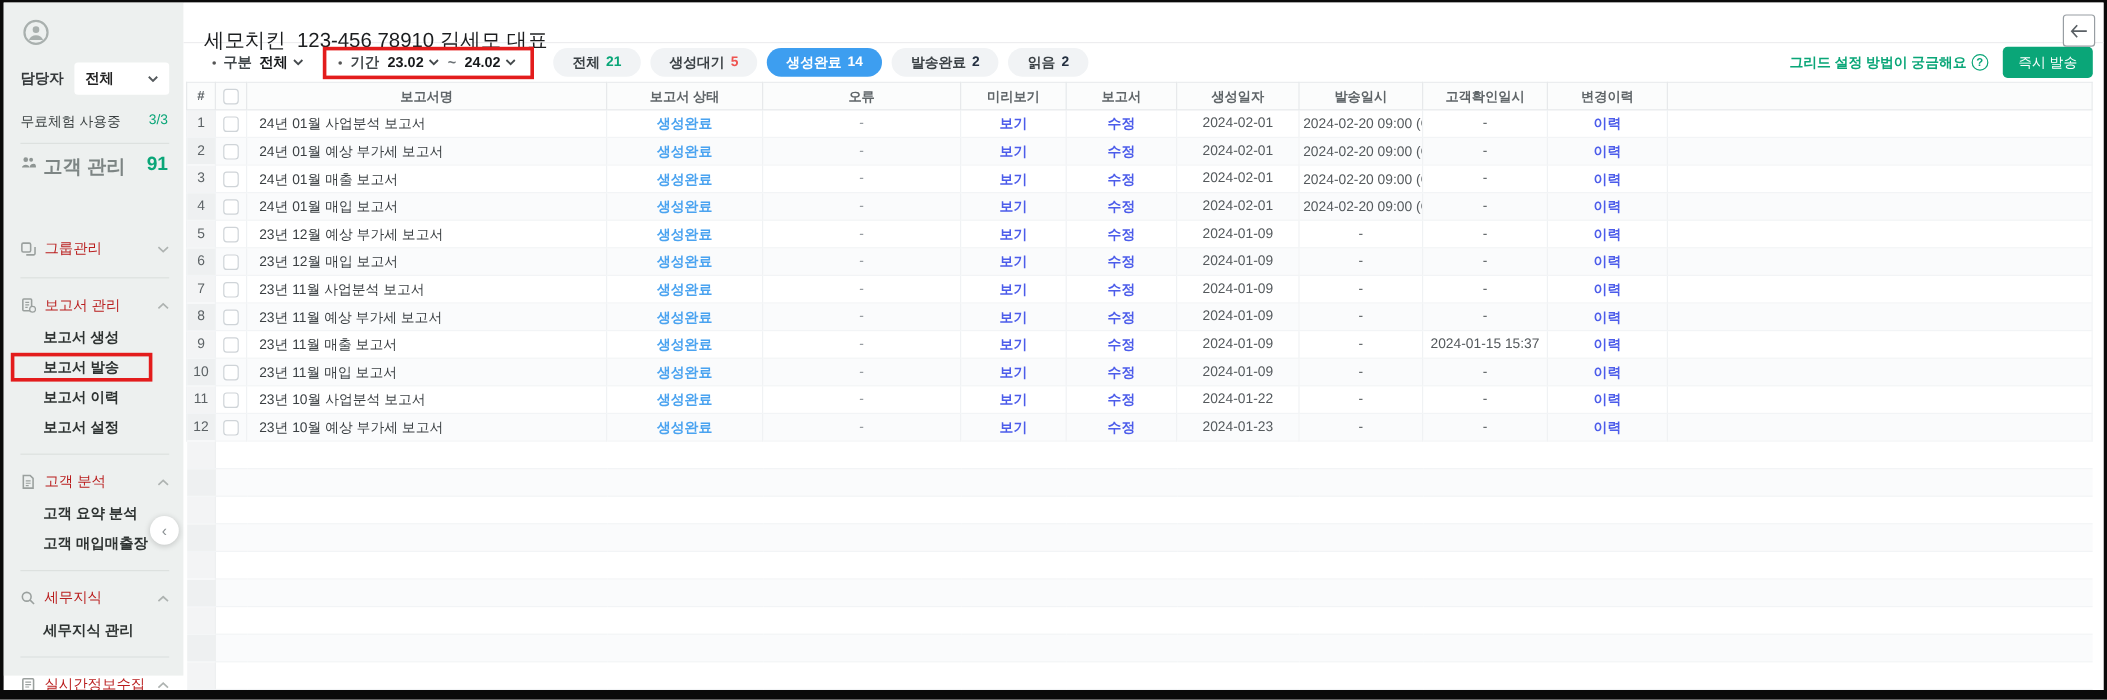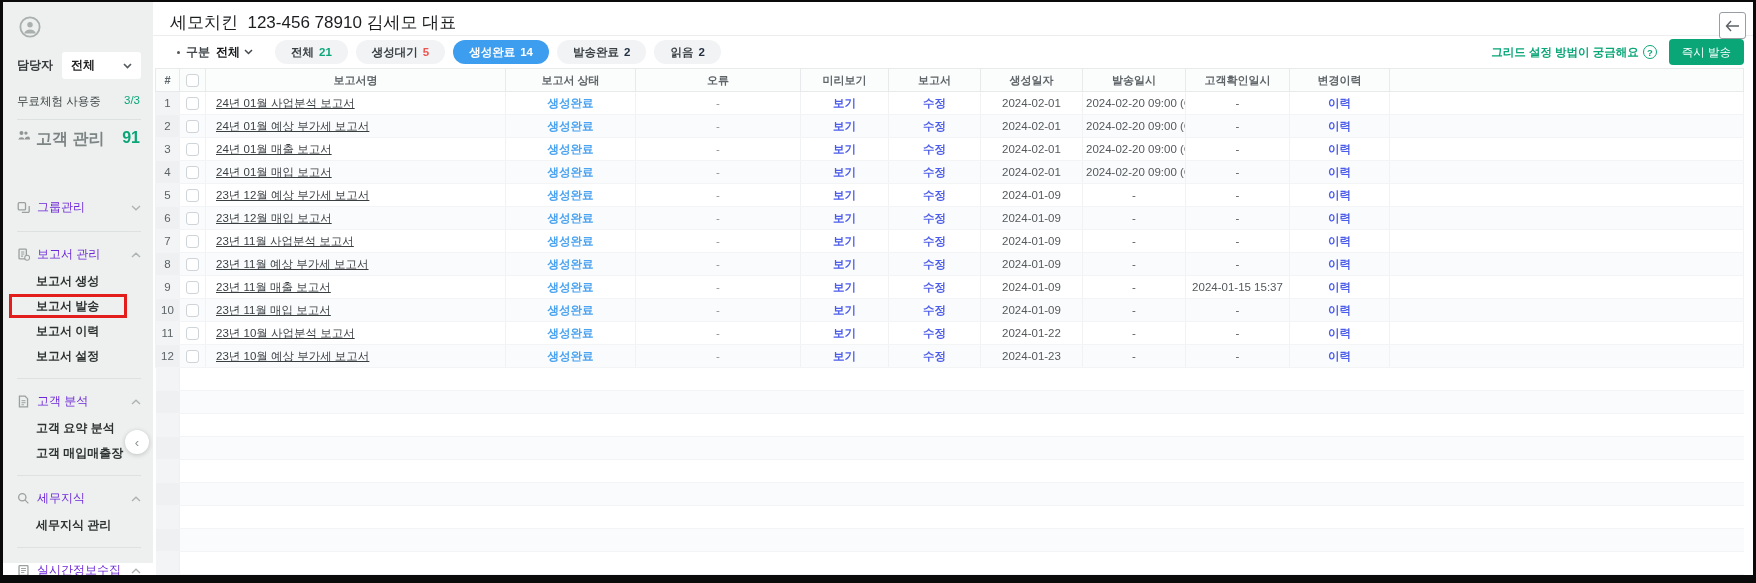--- a/index.html
+++ b/index.html
@@ -12,31 +12,31 @@
   .avatar { margin:14px 0 0 16px; width:22px; height:22px; }
   .manager-row { display:flex; align-items:center; margin:11px 12px 0 14px; }
   .manager-row .lbl { font-weight:700; color:#35393b; font-size:12px; }
   .mgr-select { flex:1; margin-left:9px; background:#fff; height:27px; border-radius:3px; display:flex; align-items:center; justify-content:space-between; padding:0 9px; font-weight:700; font-size:12px; color:#222; cursor:pointer; }
   .trial-row { display:flex; justify-content:space-between; margin:15px 13px 0 14px; font-weight:400; font-size:11.5px; color:#3c4243; }
   .trial-row .val { color:#0aa678; }
   .sb-div { height:1px; background:#dde1df; margin:10px 12px 9px 14px; }
   .cust-row { display:flex; align-items:flex-start; margin:3px 13px 0 14px; color:#7d8584; font-weight:700; font-size:16px; }
   .cust-row .cnt { margin-left:auto; color:#0aa678; }
   .sb-gap { height:44px; }
-  .sec-head { display:flex; align-items:center; margin:0 12px 0 14px; height:27px; color:#6d28d9; font-size:12px; cursor:pointer; }
+  .sec-head { display:flex; align-items:center; margin:0 12px 0 14px; height:27px; color:#b91c1c; font-size:12px; cursor:pointer; }
   .sec-head .txt { margin-left:7px; }
   .sec-head .chev { margin-left:auto; }
   .sub-item { display:block; margin:1px 26px 1px 6px; padding:2px 0 2px 24px; border:3px solid transparent; font-weight:700; font-size:12px; color:#2e3332; line-height:14px; cursor:pointer; }
   .sub-item.annot-red { border-color:#e31c1c; }
   .icon13 { width:13px; height:13px; flex:none; }
   .collapse-btn { position:absolute; left:122px; top:428px; width:24px; height:24px; border-radius:50%; background:#fff; box-shadow:0 1px 5px rgba(0,0,0,.2); display:flex; align-items:center; justify-content:center; color:#8a9093; font-size:13px; z-index:6; cursor:pointer; }
 
   
   .main { position:absolute; left:150px; top:0; right:0; bottom:0; background:#fff; }
-  .title-row { height:34px; border-bottom:1px solid #ededef; padding:9px 0 0 17px; font-size:17px; color:#1b1d1f; white-space:pre; }
+  .title-row { height:34px; border-bottom:1px solid #ededef; padding:20px 0 0 17px; font-size:17px; color:#1b1d1f; white-space:pre; }
   .back-btn { position:absolute; top:10px; right:7px; width:27px; height:27px; background:#fff; border:1px solid #989ea3; border-radius:3px; display:flex; align-items:center; justify-content:center; z-index:5; cursor:pointer; }
   .filter-row { height:32px; display:flex; align-items:center; padding-left:18px; font-size:12px; color:#333; }
   .f-group { display:flex; align-items:center; gap:6px; padding:0 6px; }
   .dot { width:3px; height:3px; border-radius:50%; background:#555; }
   .f-label { font-weight:700; color:#41474a; }
   .f-value { font-weight:700; color:#17191b; display:flex; align-items:center; gap:4px; cursor:pointer; }
   .period-box { border:3px solid #e31c1c; padding:2px 12px 2px 10px; margin:-3px 0 -3px 10px; display:flex; align-items:center; gap:7px; }
   .tilde { color:#6b7175; font-weight:700; }
   .pills { display:flex; gap:8px; margin-left:16px; }
   .pill { height:24px; padding:0 16px; border-radius:13px; background:#f1f3f5; display:flex; align-items:center; gap:5px; font-size:11.5px; font-weight:700; color:#3b4145; cursor:pointer; white-space:nowrap; }
@@ -51,21 +51,21 @@
   .send-btn { background:#0aa678; color:#fff; border:none; border-radius:4px; height:26px; padding:0 13px; font-size:11.5px; font-weight:400; cursor:pointer; white-space:nowrap; }
 
   
   .table-wrap { position:absolute; left:2px; right:9px; top:66px; bottom:0; overflow:hidden; }
   table { width:100%; border-collapse:collapse; table-layout:fixed; }
   thead th { height:23px; background:#fbfcfc; border:1px solid #e7e9eb; font-size:11px; font-weight:600; color:#5f6568; text-align:center; }
   tbody td { height:23px; border-right:1px solid #f0f2f4; border-bottom:1px solid #f2f4f6; border-left:1px solid #f0f2f4; font-size:11.5px; color:#4a4f52; text-align:center; white-space:nowrap; overflow:hidden; padding:0 3px; }
   tbody tr:nth-child(even) td { background:#fafbfc; }
   td.c-num { background:#f3f4f5 !important; color:#5c6265; }
   tbody tr:nth-child(even) td.c-num { background:#eef0f1 !important; }
-  td.c-name { text-align:left; padding-left:10px; color:#3a3f42;text-decoration:underline; }
+  td.c-name { text-align:left; padding-left:10px; color:#3a3f42; }
   td.c-status { color:#4aa3f0; font-weight:600; }
   td.c-link { color:#4c5cea; font-weight:600; cursor:pointer; }
   td.c-dash { color:#8b9196; }
   td.c-date { color:#54595c; }
   tr.empty td { border-left:none; border-right:none; }
   tr.empty td.c-num { border-right:1px solid #eef0f1; }
   .checkbox { display:inline-block; width:13px; height:13px; border:1.4px solid #cfd4d8; border-radius:3px; background:#fff; vertical-align:middle; cursor:pointer; }
   .chev { display:inline-block; }
 </style>
 </head>
@@ -209,20 +209,37 @@
         <span class="dot"></span>
         <span class="f-label">구분</span>
         <span class="f-value">
           <span>전체</span>
           <svg class="chev" width="9" height="6" viewBox="0 0 9 6">
               <polyline points="1,1 4.5,4.5 8,1" fill="none" stroke="#44494c" stroke-width="1.5"></polyline>
             </svg>
         </span>
       </div>
 
+      <div class="period-box">
+        <span class="dot"></span>
+        <span class="f-label">기간</span>
+        <span class="f-value">
+          <span>23.02</span>
+          <svg class="chev" width="9" height="6" viewBox="0 0 9 6">
+              <polyline points="1,1 4.5,4.5 8,1" fill="none" stroke="#44494c" stroke-width="1.5"></polyline>
+            </svg>
+        </span>
+        <span class="tilde">~</span>
+        <span class="f-value">
+          <span>24.02</span>
+          <svg class="chev" width="9" height="6" viewBox="0 0 9 6">
+              <polyline points="1,1 4.5,4.5 8,1" fill="none" stroke="#44494c" stroke-width="1.5"></polyline>
+            </svg>
+        </span>
+      </div>
 
       <div class="pills">
         <div class="pill">
           <span>전체</span>
           <span class="cnt teal">21</span>
         </div>
         <div class="pill">
           <span>생성대기</span>
           <span class="cnt red">5</span>
         </div>

